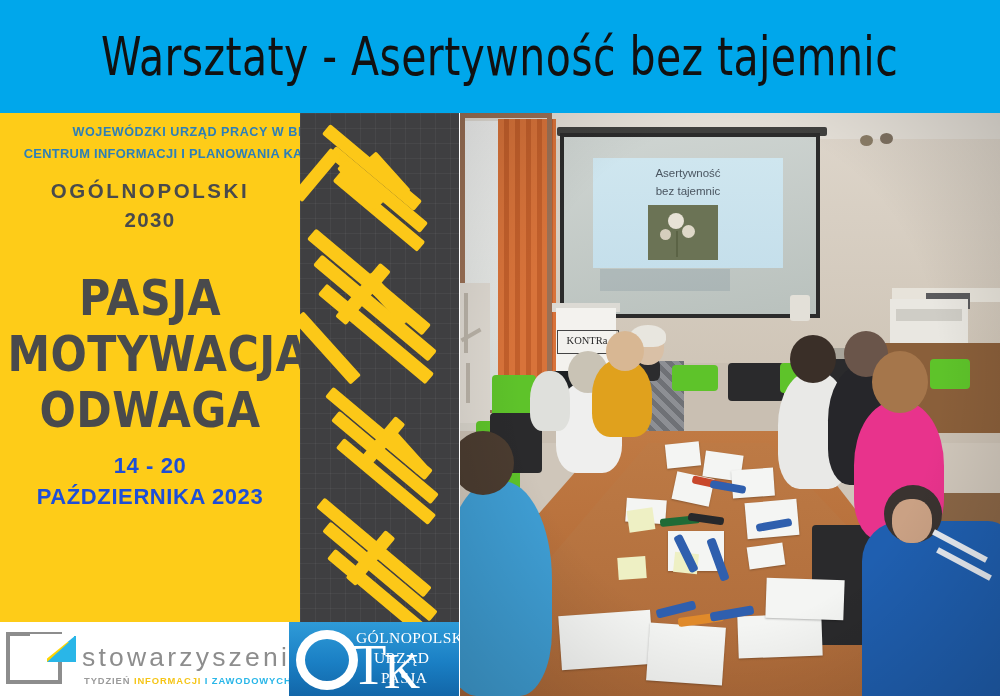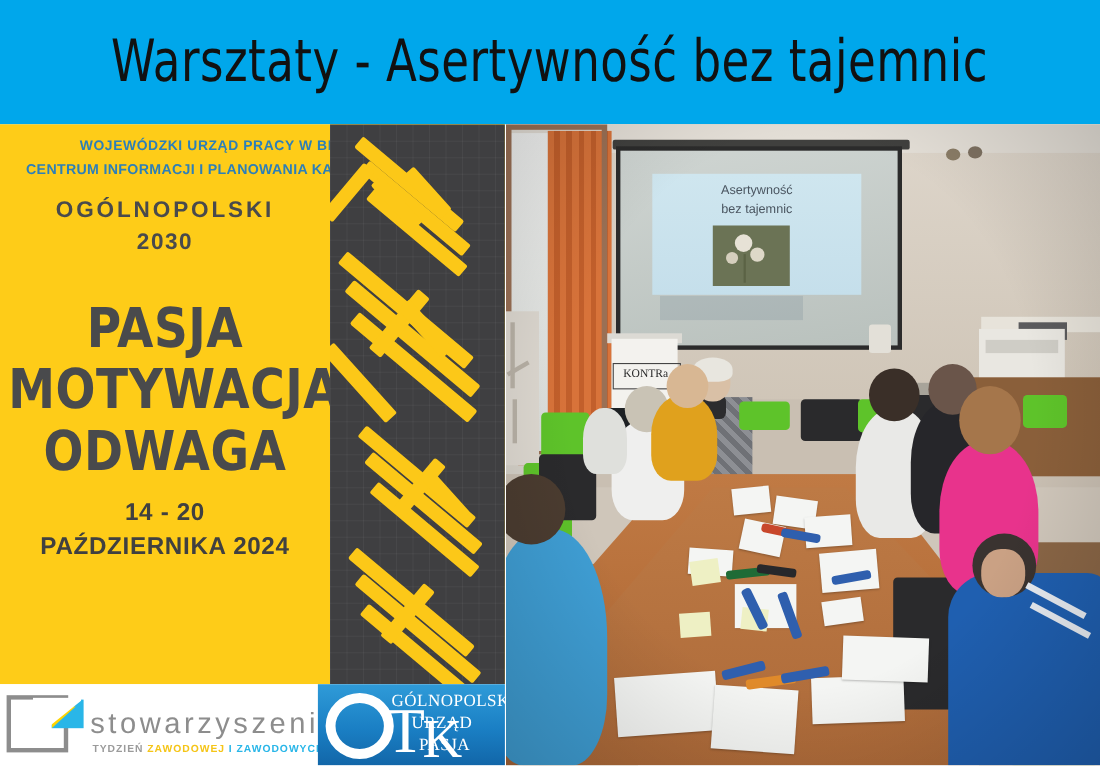--- a/index.html
+++ b/index.html
@@ -22,21 +22,21 @@
   .org-lines{position:absolute;left:0;top:9px;width:459px;text-align:center;}
   .org-line{color:#2d7fb8;font-weight:bold;font-size:12.6px;letter-spacing:0.55px;line-height:21px;
             white-space:nowrap;}
   .org-line.l2{font-size:12.9px;letter-spacing:0.3px;}
   .otk-block{position:absolute;left:0;top:63px;width:300px;text-align:center;color:#494a4c;}
   .otk-l{font-weight:bold;font-size:20.5px;letter-spacing:2.6px;line-height:29px;}
   .otk-year{font-weight:bold;font-size:20.5px;letter-spacing:1.4px;line-height:30px;}
   .slogan{position:absolute;left:0;top:157px;width:300px;text-align:center;color:#494a4c;}
   .slogan div{font-family:"DejaVu Sans Condensed","Liberation Sans Narrow","Liberation Sans",sans-serif;
            font-weight:bold;font-size:50px;line-height:56px;letter-spacing:0.5px;transform:scaleX(0.95);}
-  .dates{position:absolute;left:0;top:337px;width:300px;text-align:center;color:#404040;}
+  .dates{position:absolute;left:0;top:337px;width:300px;text-align:center;color:#1d4ed8;}
   .dates div{font-weight:bold;font-size:22px;line-height:31px;letter-spacing:0.6px;}
   .hashtag{position:absolute;left:0;top:425px;width:300px;text-align:center;color:#7d6a1e;
            font-size:12.5px;letter-spacing:1.1px;}
 
   
   .band{position:absolute;left:300px;top:0;width:159px;height:509px;background:#3f3f41;overflow:hidden;}
   .band-grid{position:absolute;inset:0;
      background-image:linear-gradient(to right,rgba(255,255,255,.045) 1px,transparent 1px),
                       linear-gradient(to bottom,rgba(255,255,255,.045) 1px,transparent 1px);
      background-size:15px 15px;}
@@ -198,21 +198,21 @@
         </div>
 
         <div class="slogan">
           <div>PASJA</div>
           <div>MOTYWACJA</div>
           <div>ODWAGA</div>
         </div>
 
         <div class="dates">
           <div>14 - 20</div>
-          <div>PAŹDZIERNIKA 2024</div>
+          <div>PAŹDZIERNIKA 2023</div>
         </div>
 
 
         <div class="band">
           <div class="band-grid"></div>
 
           <div class="glyph" style="left:-18px;top:38px;">
             <div class="bar" style="left:30px;top:10px;width:120px;height:13px;transform:rotate(40deg);"></div>
             <div class="bar" style="left:36px;top:32px;width:120px;height:13px;transform:rotate(40deg);"></div>
             <div class="bar" style="left:42px;top:54px;width:110px;height:13px;transform:rotate(40deg);"></div>
@@ -251,21 +251,21 @@
     <div class="footer">
 
       <div class="sdsiz">
         <div class="sdsiz-mark">
           <div class="mark-outline"></div>
           <div class="mark-cyan"></div>
           <div class="mark-yellow"></div>
           <div class="mark-white-tri"></div>
         </div>
         <div class="sdsiz-word">stowarzyszenie</div>
-        <div class="sdsiz-sub"><span class="g">TYDZIEŃ </span><span class="y">ZAWODOWEJ </span><span class="b">I ZAWODOWYCH </span><span class="g">RP</span></div>
+        <div class="sdsiz-sub"><span class="g">TYDZIEŃ </span><span class="y">INFORMACJI </span><span class="b">I ZAWODOWYCH </span><span class="g">RP</span></div>
       </div>
 
       <div class="otk-logo">
         <div class="otk-o"></div>
         <div class="otk-t">T</div>
         <div class="otk-k">K</div>
         <div class="otk-words">
           <div class="w1">GÓLNOPOLSKI</div>
           <div class="w2">URZĄD</div>
           <div class="w3">PASJA</div>

